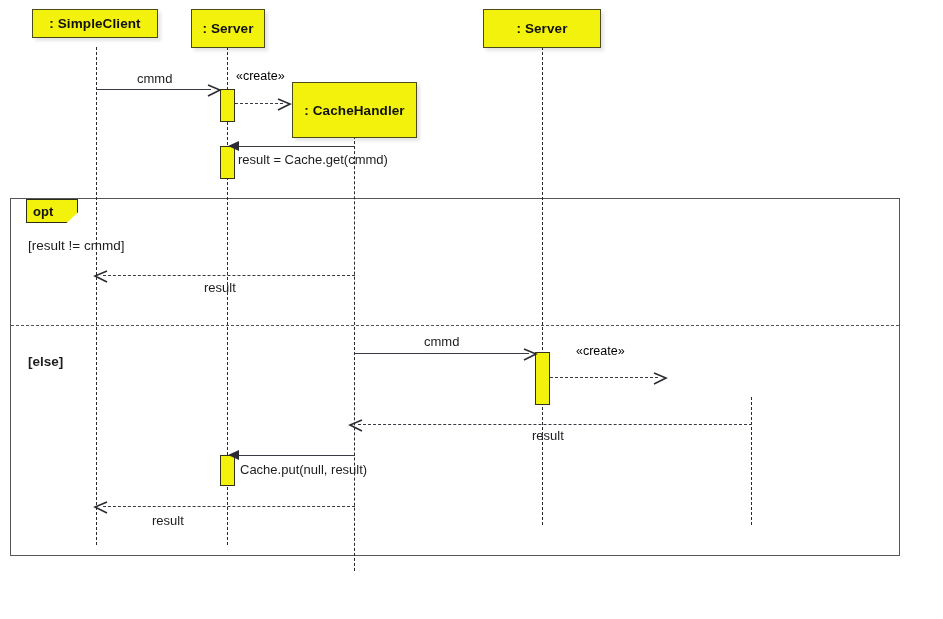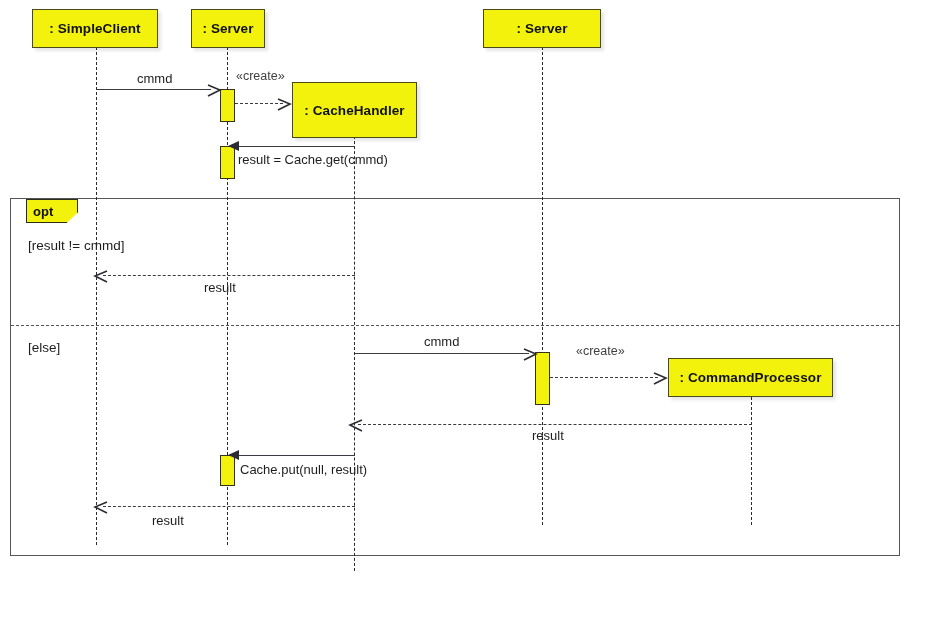--- a/index.html
+++ b/index.html
@@ -53,21 +53,21 @@
   }
   .msg-label {
     position: absolute;
     font-size: 13px;
     color: #1d1d1d;
     white-space: nowrap;
     text-align: center;
   }
   .msg-label.stereo {
     font-size: 12.5px;
-    color: #404040;
+    color: #000000;
   }
   .arrowhead {
     position: absolute;
     width: 0; height: 0;
   }
   .arrow-solid-left {
     border-top: 5px solid transparent;
     border-bottom: 5px solid transparent;
     border-right: 11px solid #2b2b33;
   }
@@ -112,51 +112,48 @@
   <div class="frame" style="left:10px; top:198px; width:890px; height:358px;"></div>
 
   <div class="frame-tag" style="left:26px; top:199px; width:52px; height:24px;">
     <span>opt</span>
   </div>
 
   <div class="frame-divider" style="left:11px; top:325px; width:888px;"></div>
 
   <div class="guard" style="left:28px; top:238px;">[result != cmmd]</div>
 
-  <div class="guard" style="left:28px; top:340px;">[else]</div>
+  <div class="guard" style="left:28px; top:354px;font-weight:bold;">[else]</div>
 
   <div class="lifeline-dash" style="left:96px; top:47px; height:498px;"></div>
 
   <div class="lifeline-dash" style="left:227px; top:47px; height:498px;"></div>
 
   <div class="lifeline-dash" style="left:354px; top:121px; height:450px;"></div>
 
   <div class="lifeline-dash" style="left:542px; top:47px; height:478px;"></div>
 
   <div class="lifeline-dash" style="left:751px; top:397px; height:128px;"></div>
 
-  <div class="lifeline-box" style="left:32px; top:9px; width:126px; height:39px;">
+  <div class="lifeline-box" style="left:32px; top:9px; width:126px; height:29px;">
     <span>: SimpleClient</span>
   </div>
 
   <div class="lifeline-box" style="left:191px; top:9px; width:74px; height:39px;">
     <span>: Server</span>
   </div>
 
   <div class="lifeline-box" style="left:292px; top:82px; width:125px; height:56px;">
     <span>: CacheHandler</span>
   </div>
 
   <div class="lifeline-box" style="left:483px; top:9px; width:118px; height:39px;">
     <span>: Server</span>
   </div>
 
-  <div class="lifeline-box" style="left:668px; top:358px; width:165px; height:39px;">
-    <span>: CommandProcessor</span>
-  </div>
 
   <div class="activation" style="left:220px; top:89px; width:15px; height:33px;"></div>
 
   <div class="activation" style="left:220px; top:146px; width:15px; height:33px;"></div>
 
   <div class="activation" style="left:535px; top:352px; width:15px; height:53px;"></div>
 
   <div class="activation" style="left:220px; top:455px; width:15px; height:31px;"></div>
 
   <div class="msg-line" style="left:97px; top:89px; width:114px;"></div>

